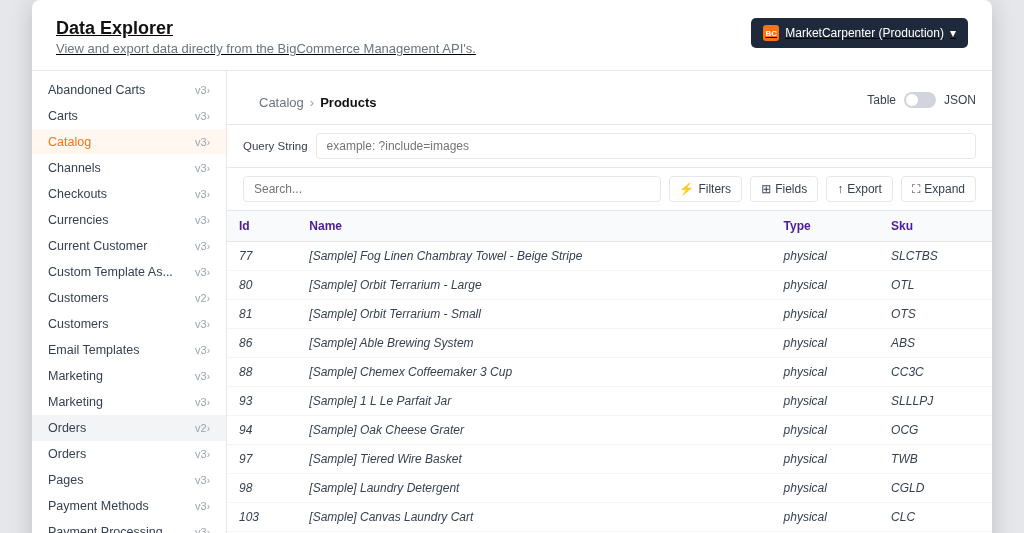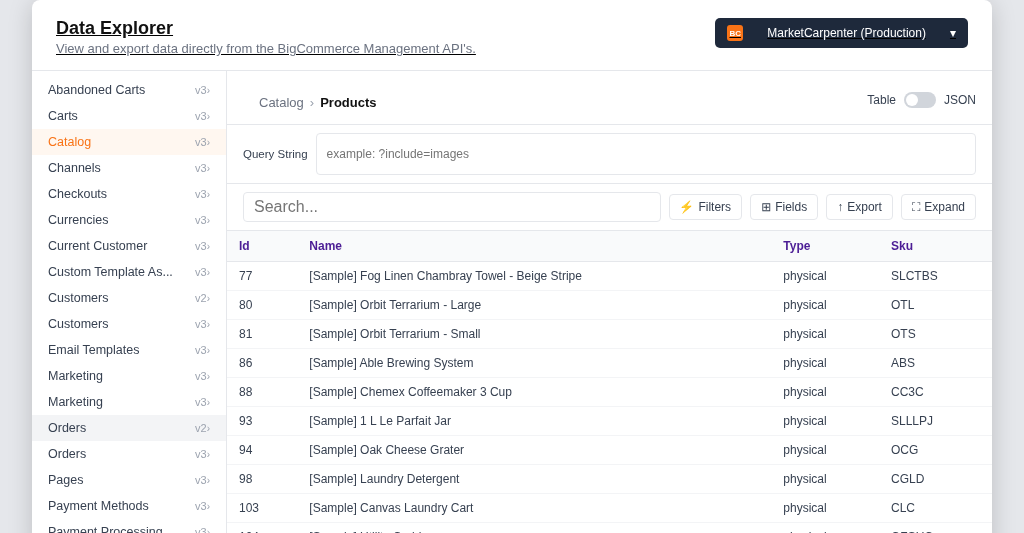--- a/index.html
+++ b/index.html
@@ -35,21 +35,21 @@
       color: #111;
     }
     .header-left p {
       font-size: 13px;
       color: #6b7280;
       margin-top: 2px;
     }
     .env-button {
       display: flex;
       align-items: center;
-      gap: 24px;
+      gap: 6px;
       background: #1e293b;
       color: #fff;
       border: none;
       border-radius: 5px;
       padding: 7px 12px;
       font-size: 12px;
       cursor: pointer;
       font-weight: 500;
     }
     .env-icon {
@@ -154,38 +154,38 @@
     .query-label {
       font-size: 11.5px;
       color: #374151;
       white-space: nowrap;
       font-weight: 500;
     }
     .query-input {
       flex: 1;
       border: 1px solid #e5e7eb;
       border-radius: 4px;
-      padding: 13px 10px;
+      padding: 5px 10px;
       font-size: 12px;
       color: #9ca3af;
       outline: none;
     }
     .toolbar-row {
       display: flex;
       align-items: center;
       padding: 8px 16px;
       border-bottom: 1px solid #e5e7eb;
       gap: 8px;
     }
     .search-input {
       flex: 1;
       border: 1px solid #e5e7eb;
       border-radius: 4px;
       padding: 5px 10px;
-      font-size: 16px;
+      font-size: 12px;
       outline: none;
       color: #374151;
     }
     .toolbar-btn {
       display: flex;
       align-items: center;
       gap: 4px;
       border: 1px solid #e5e7eb;
       border-radius: 4px;
       padding: 5px 10px;
@@ -208,20 +208,21 @@
       background: #f9fafb;
       border-bottom: 1px solid #e5e7eb;
       padding: 8px 12px;
       text-align: left;
       font-weight: 600;
       color: #4c1d95;
       white-space: nowrap;
     }
     tbody tr {
       border-bottom: 1px solid #f3f4f6;
+      font-style: italic;
     }
     tbody td {
       padding: 7px 12px;
       color: #374151;
     }
   </style>
 </head>
 <body>
 
 <div class="window">
@@ -456,20 +457,26 @@
       <td>physical</td>
       <td>SLLLPJ</td>
     </tr>
               <tr>
       <td>94</td>
       <td>[Sample] Oak Cheese Grater</td>
       <td>physical</td>
       <td>OCG</td>
     </tr>
               <tr>
+      <td>97</td>
+      <td>[Sample] Tiered Wire Basket</td>
+      <td>physical</td>
+      <td>TWB</td>
+    </tr>
+              <tr>
       <td>98</td>
       <td>[Sample] Laundry Detergent</td>
       <td>physical</td>
       <td>CGLD</td>
     </tr>
               <tr>
       <td>103</td>
       <td>[Sample] Canvas Laundry Cart</td>
       <td>physical</td>
       <td>CLC</td>

